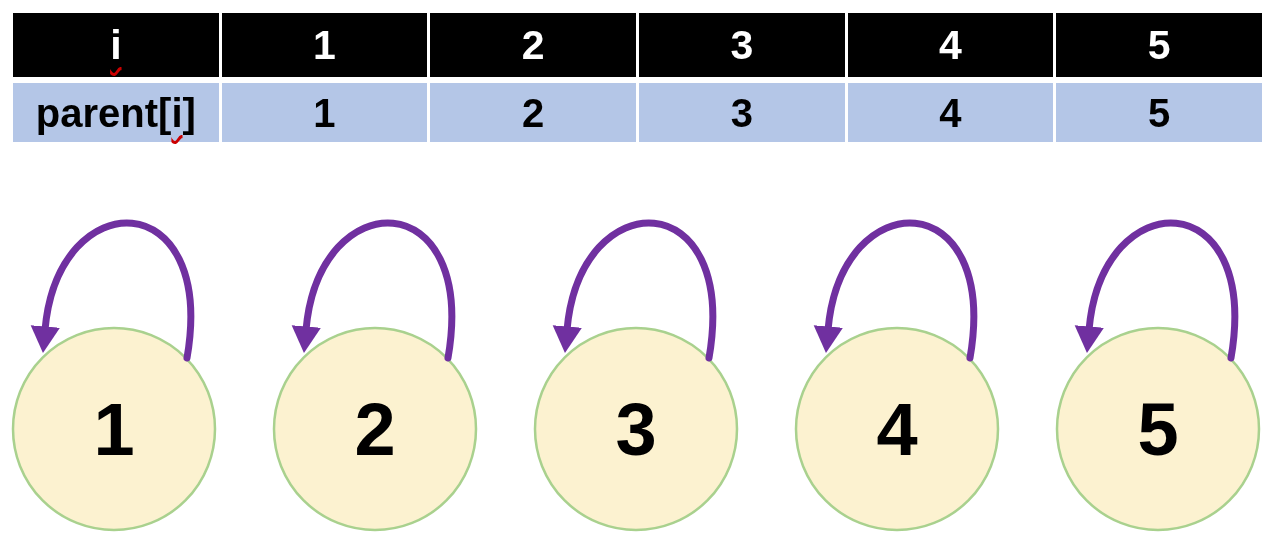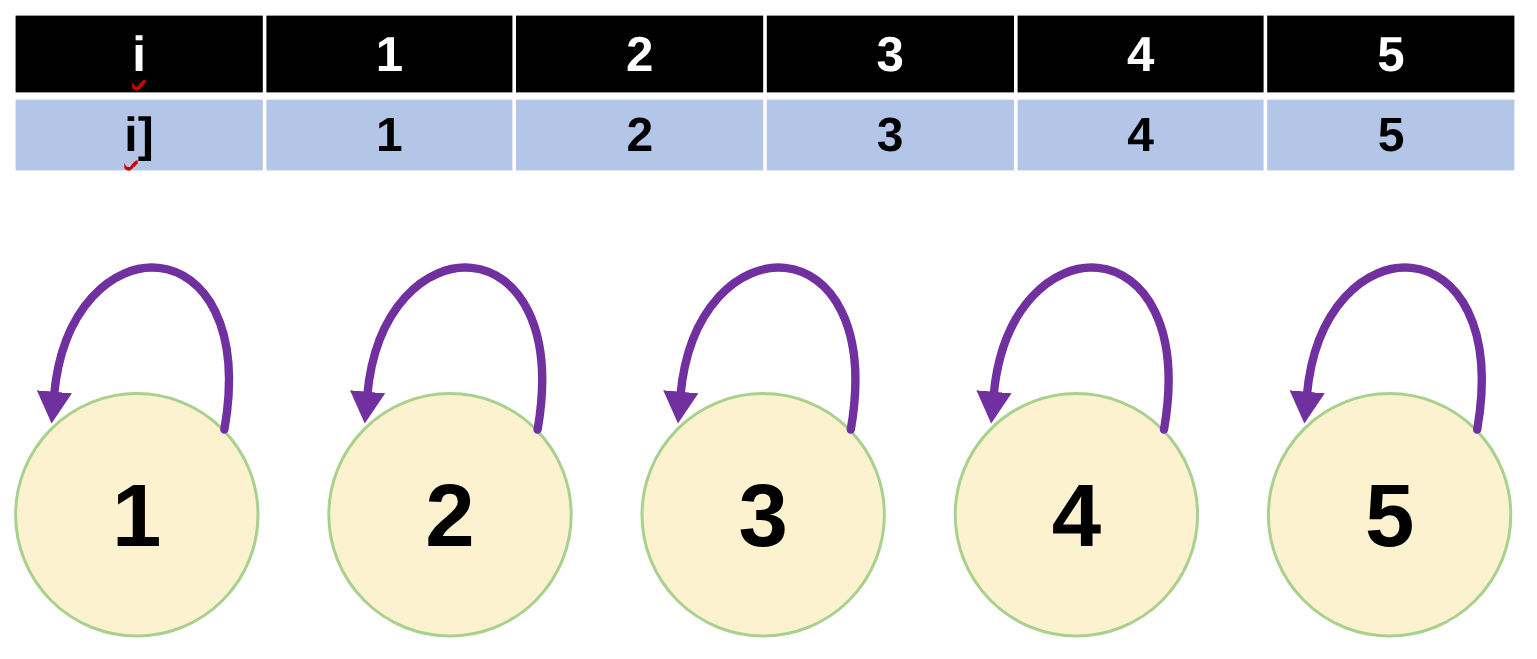--- a/index.html
+++ b/index.html
@@ -52,20 +52,21 @@
     <div class="cell head">
         <span class="squiggle">i</span>
       </div>
     <div class="cell head">1</div>
     <div class="cell head">2</div>
     <div class="cell head">3</div>
     <div class="cell head">4</div>
     <div class="cell head">5</div>
 
     <div class="cell val">
+        <span>parent[</span>
         <span class="squiggle">i</span>
         <span>]</span>
       </div>
     <div class="cell val">1</div>
     <div class="cell val">2</div>
     <div class="cell val">3</div>
     <div class="cell val">4</div>
     <div class="cell val">5</div>
   </div>
 

